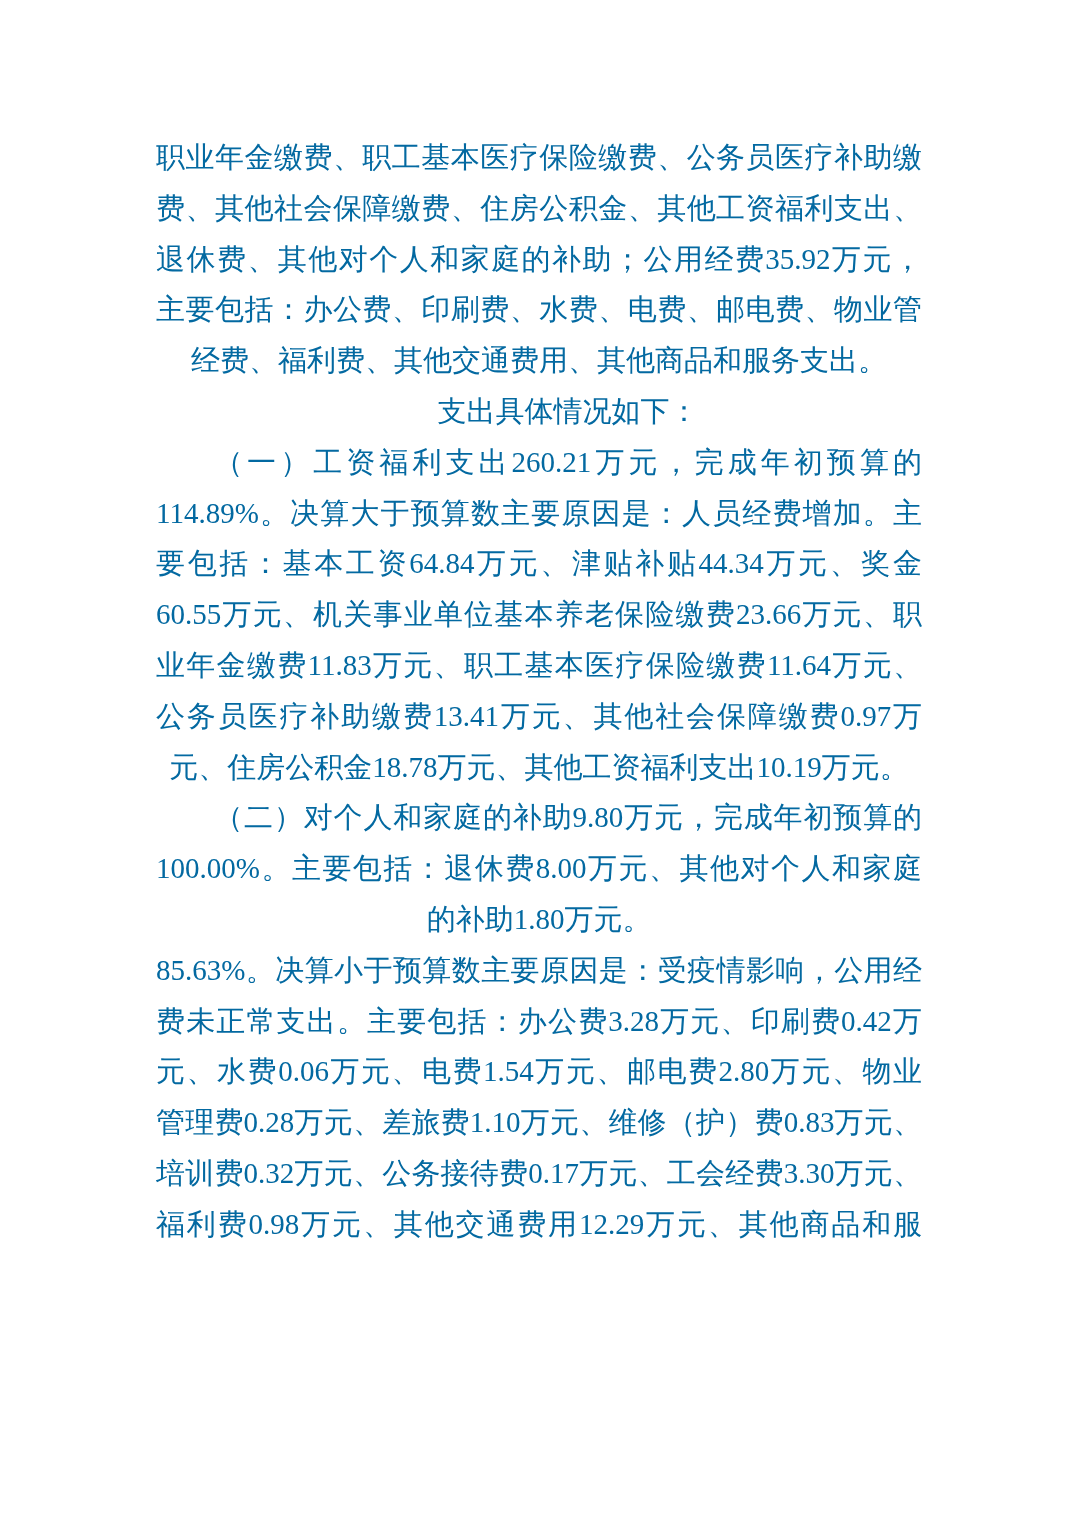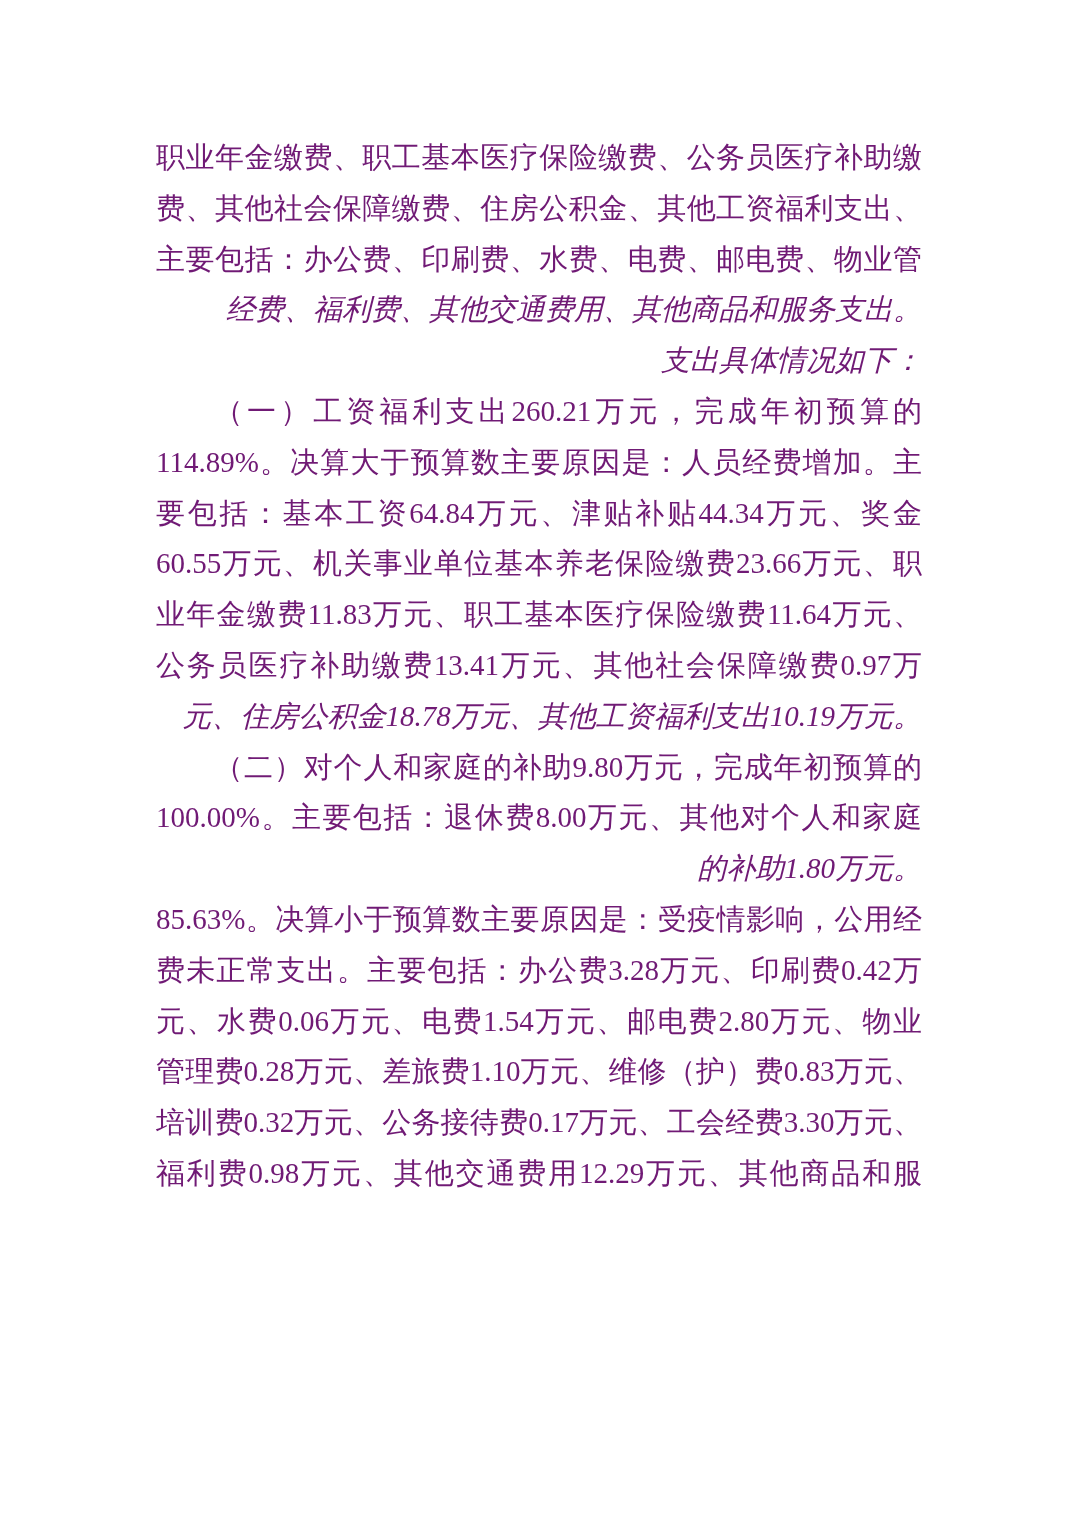--- a/index.html
+++ b/index.html
@@ -26,35 +26,35 @@
     font-weight: 400;
   }
   .line {
     height: 50.8px;
     text-align: justify;
     text-align-last: justify;
     white-space: normal;
     overflow: visible;
   }
   .line.noj {
-    text-align: right;
+    text-align: center;
     text-align-last: auto;
-    font-style: italic;
   }
   .line.indent {
     text-indent: 2em;
   }
 </style>
 </head>
 <body>
 
 <div class="page">
-  <div class="text-column" id="text-column" style="color: #701a75;">
+  <div class="text-column" id="text-column" style="color: #0369a1;">
       <div class="line">职业年金缴费、职工基本医疗保险缴费、公务员医疗补助缴</div>
       <div class="line">费、其他社会保障缴费、住房公积金、其他工资福利支出、</div>
+      <div class="line">退休费、其他对个人和家庭的补助；公用经费35.92万元，</div>
       <div class="line">主要包括：办公费、印刷费、水费、电费、邮电费、物业管</div>
       <div class="line noj">经费、福利费、其他交通费用、其他商品和服务支出。</div>
       <div class="line indent noj">支出具体情况如下：</div>
       <div class="line indent">（一）工资福利支出260.21万元，完成年初预算的</div>
       <div class="line">114.89%。决算大于预算数主要原因是：人员经费增加。主</div>
       <div class="line">要包括：基本工资64.84万元、津贴补贴44.34万元、奖金</div>
       <div class="line">60.55万元、机关事业单位基本养老保险缴费23.66万元、职</div>
       <div class="line">业年金缴费11.83万元、职工基本医疗保险缴费11.64万元、</div>
       <div class="line">公务员医疗补助缴费13.41万元、其他社会保障缴费0.97万</div>
       <div class="line noj">元、住房公积金18.78万元、其他工资福利支出10.19万元。</div>

